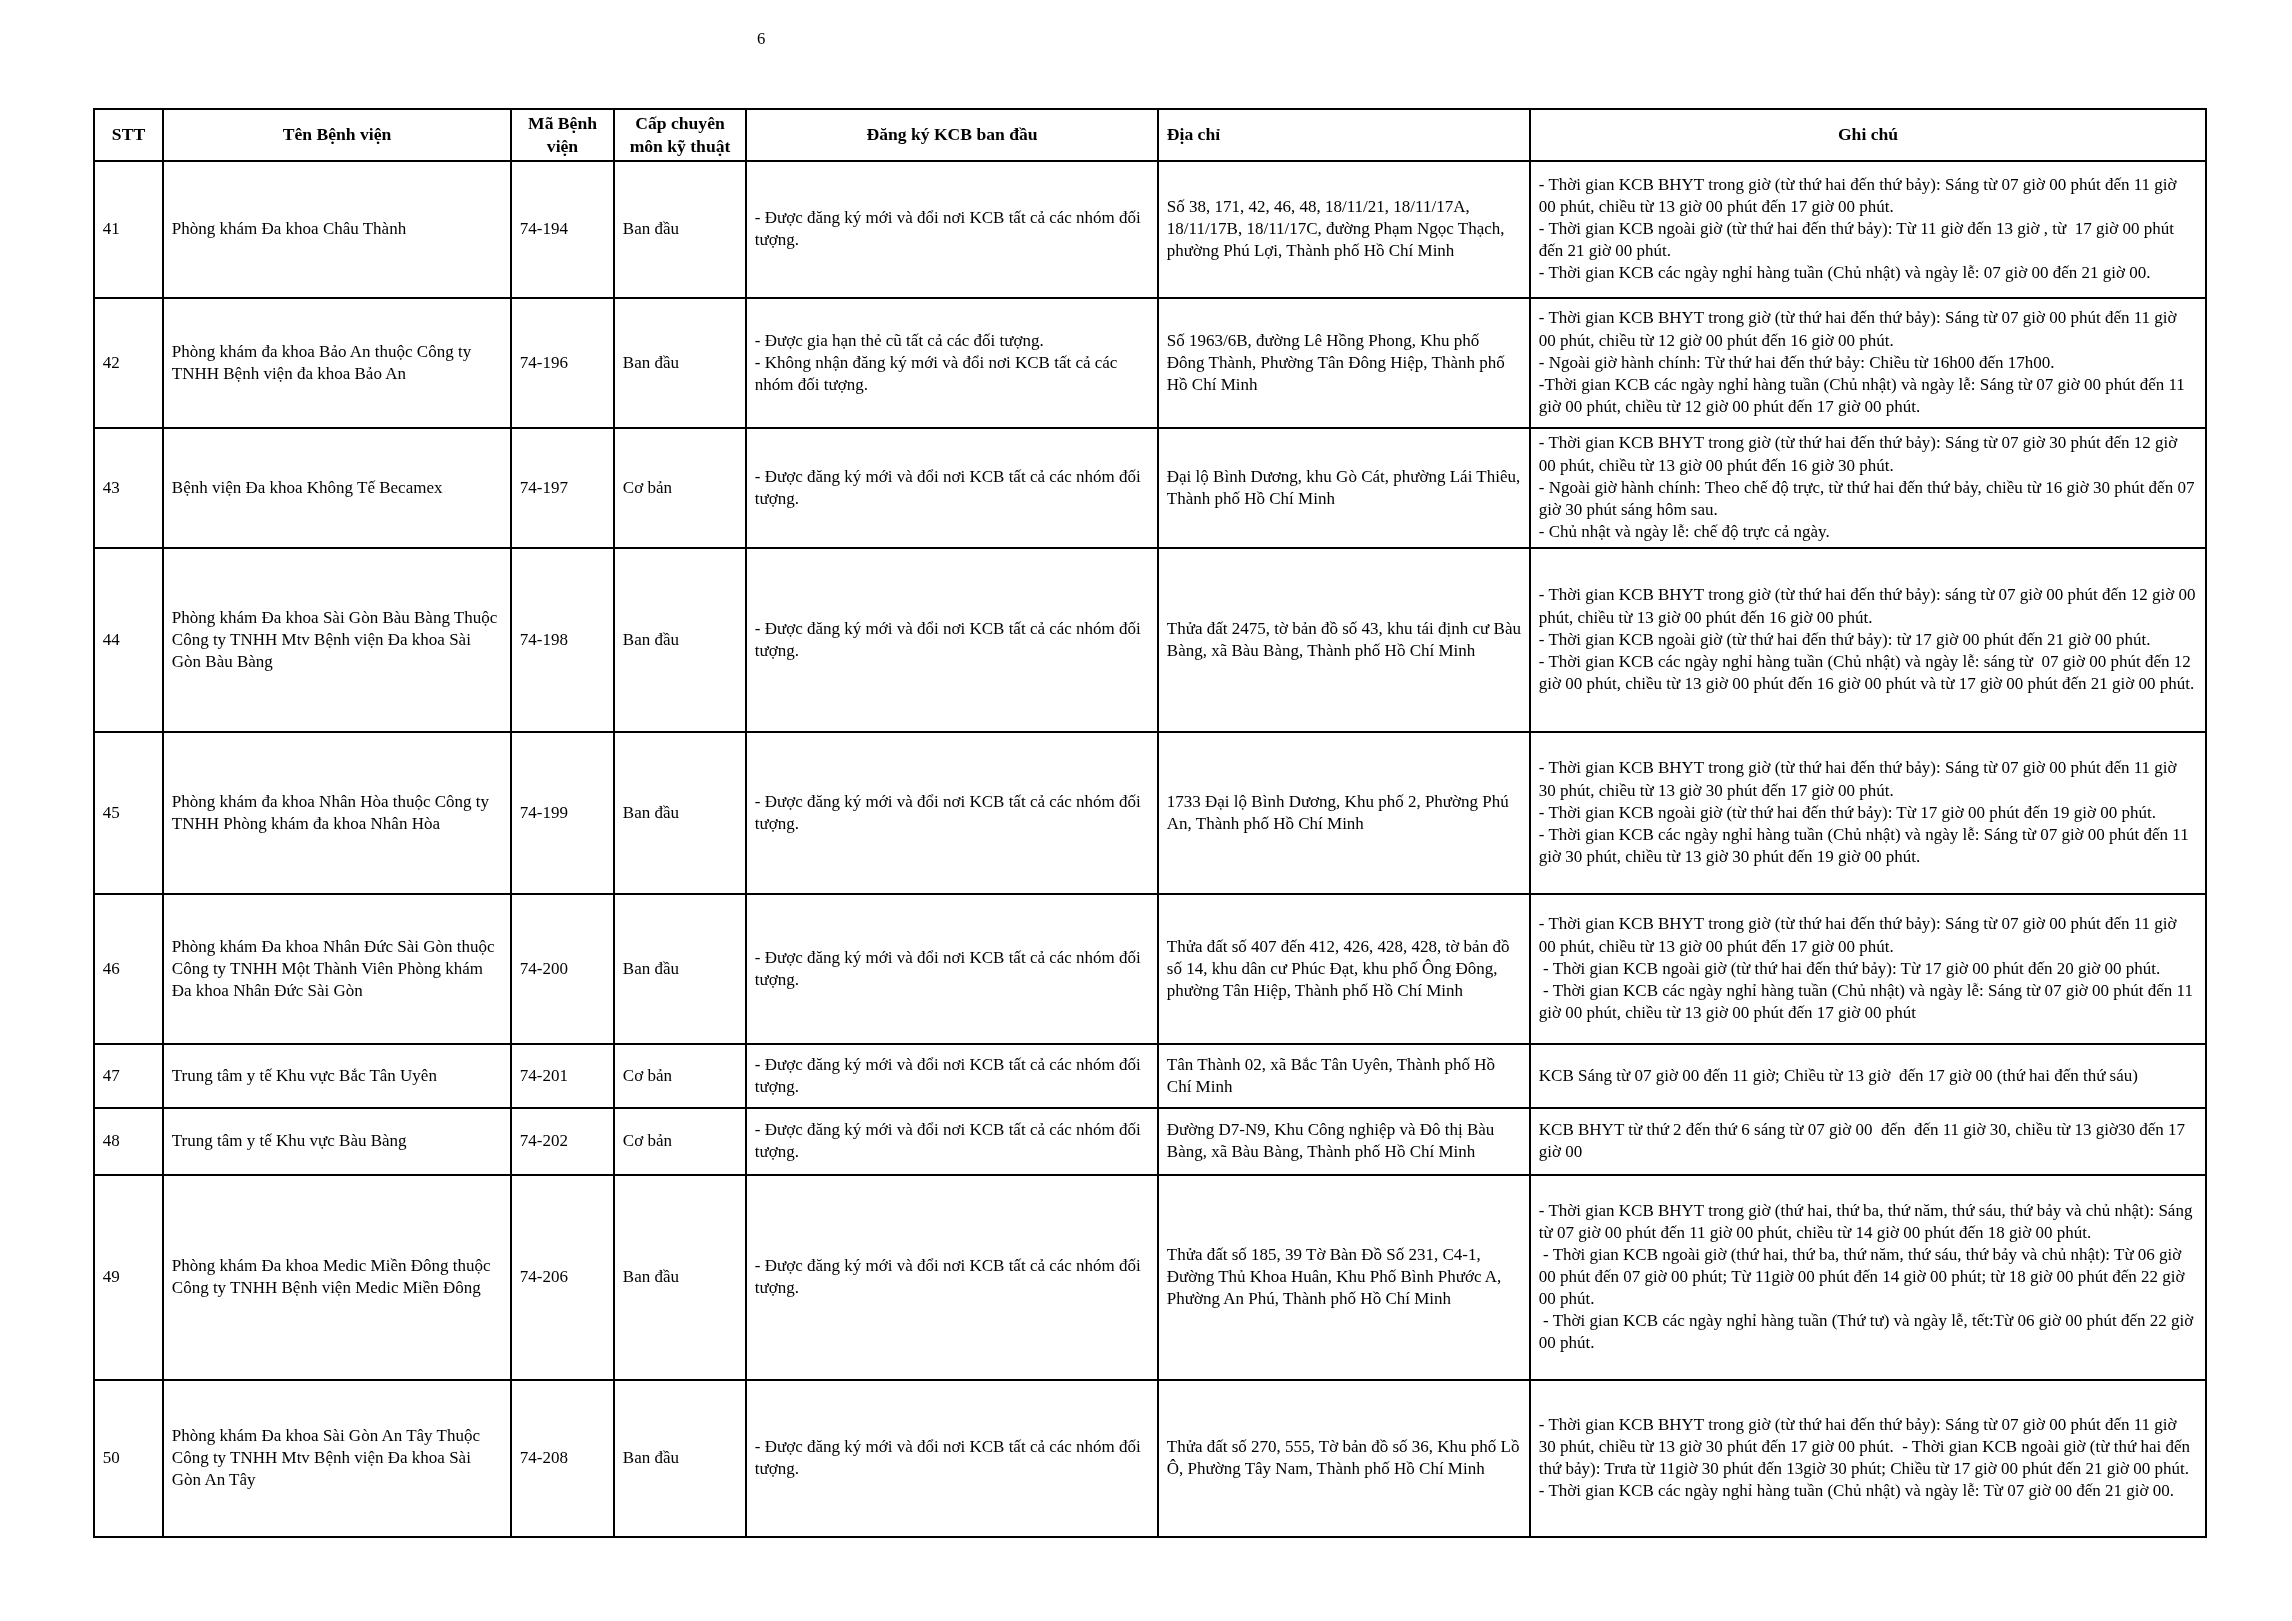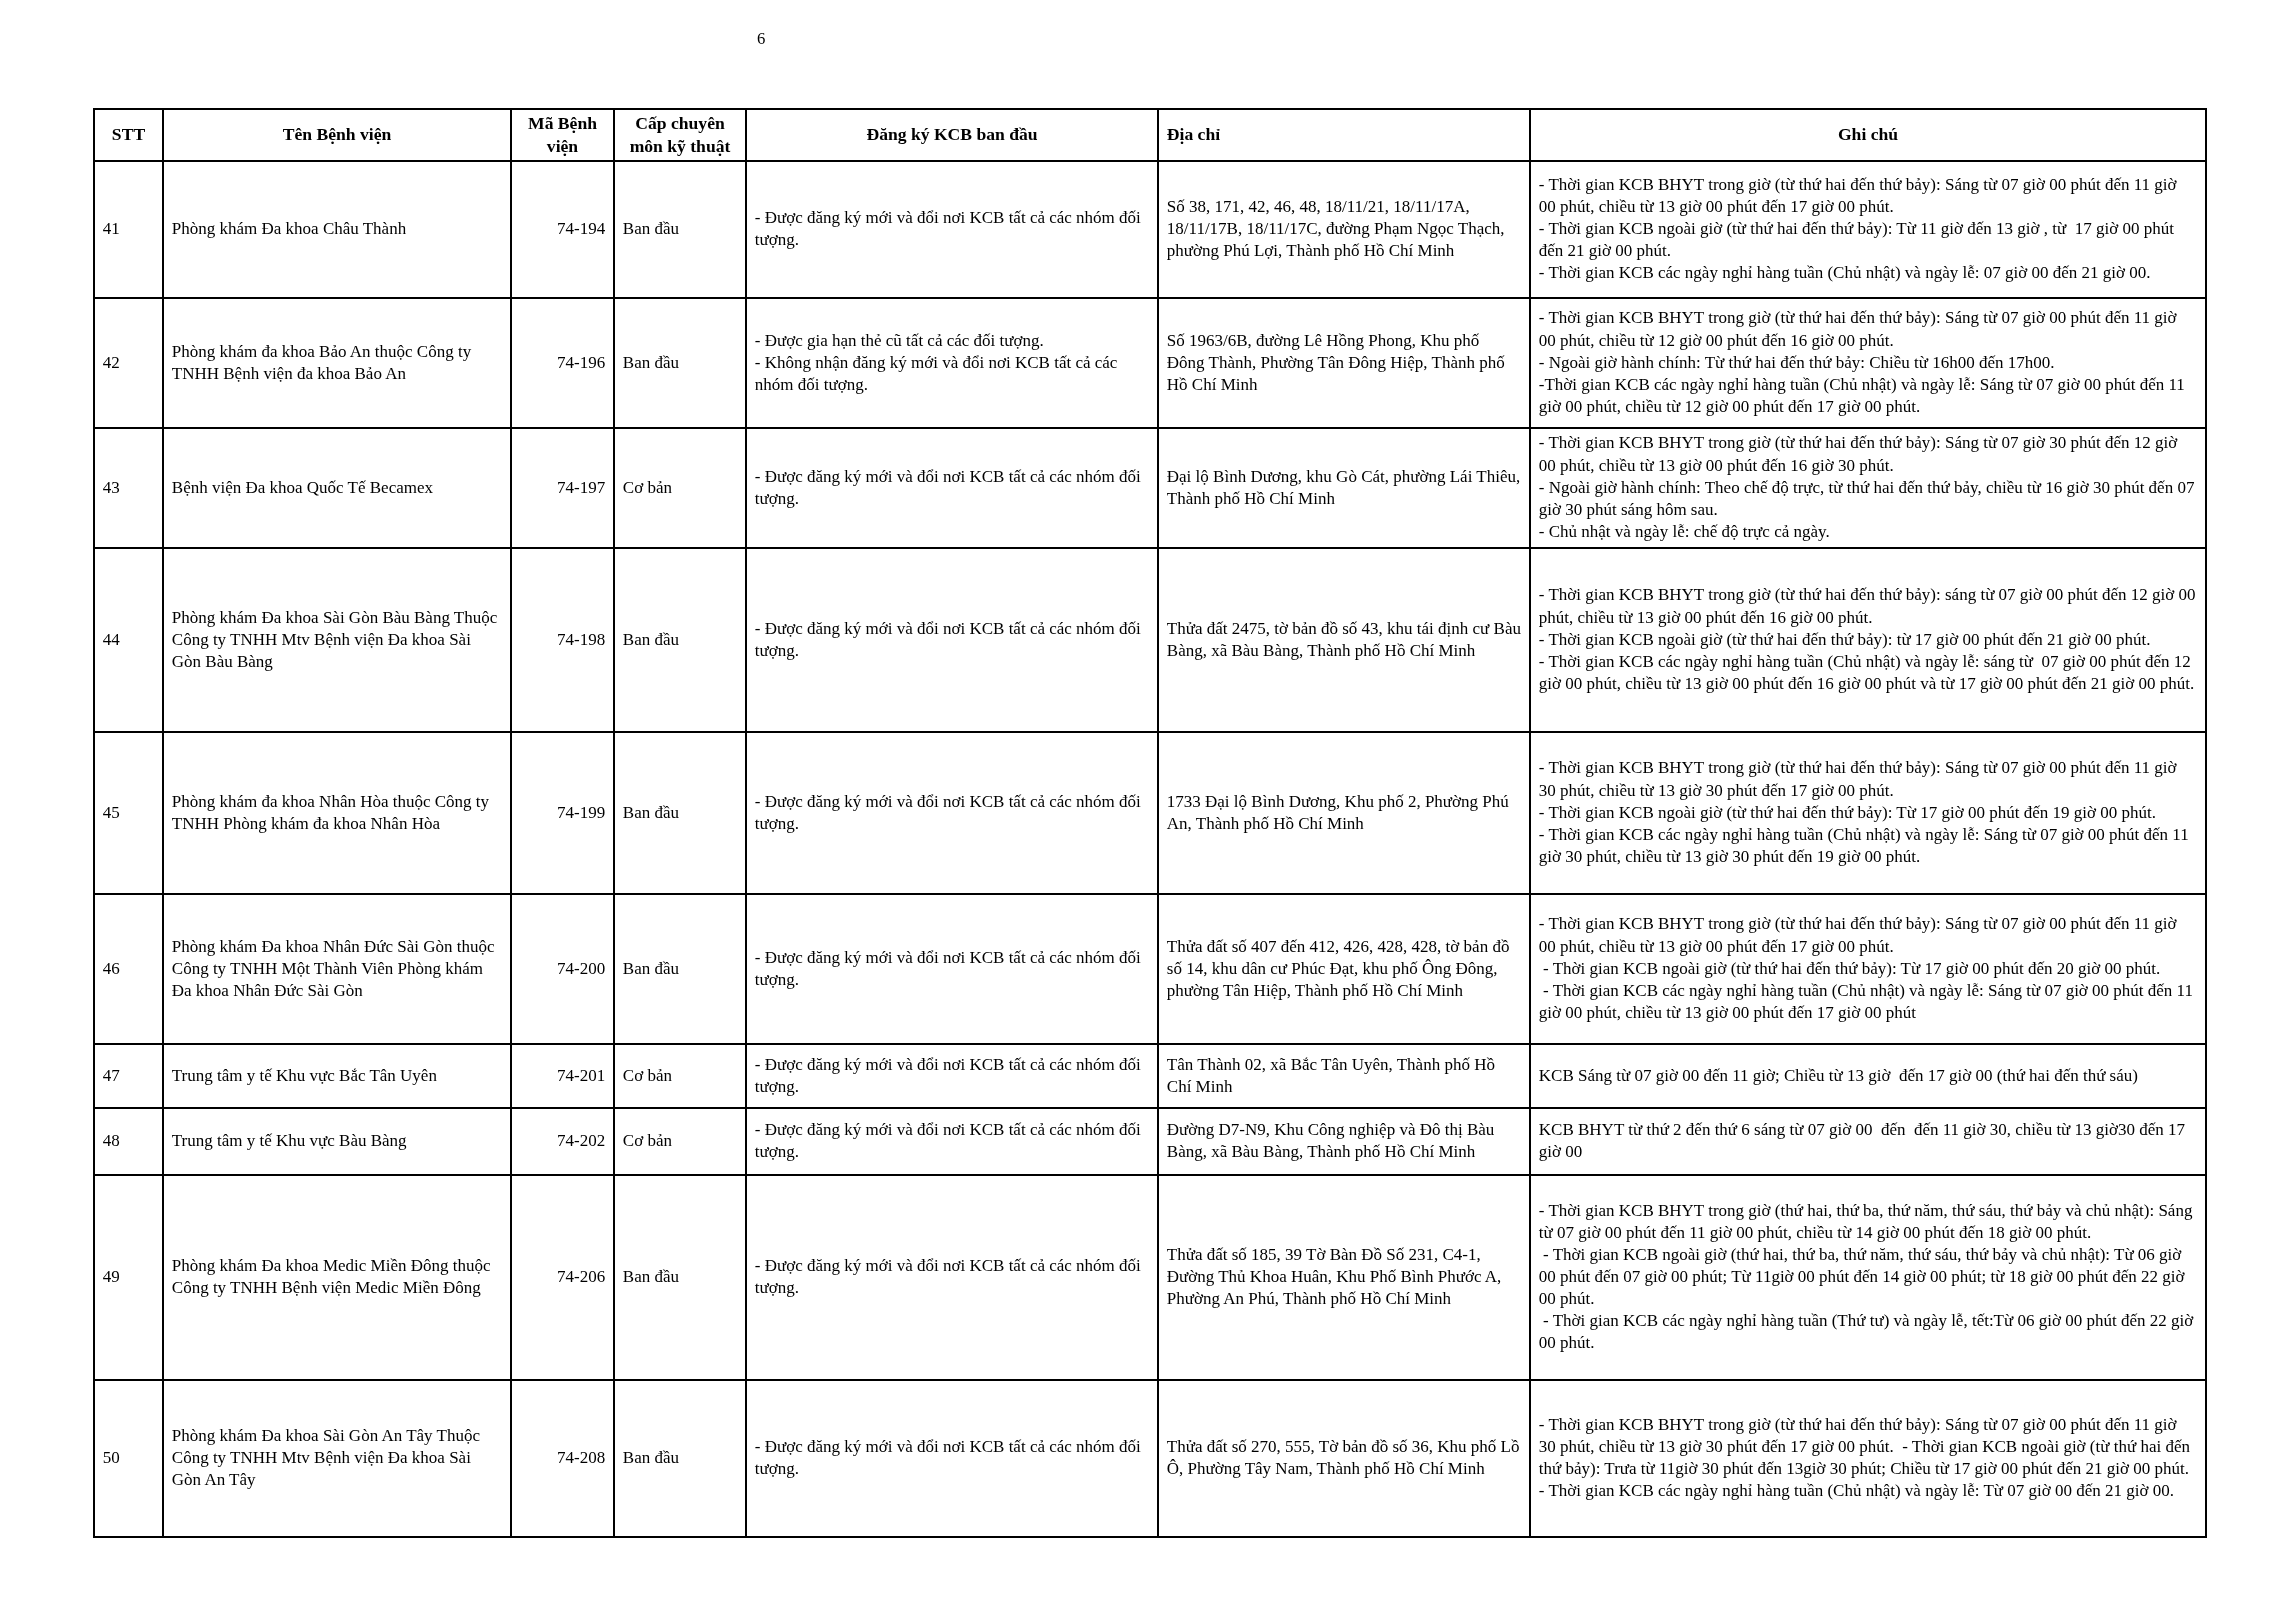--- a/index.html
+++ b/index.html
@@ -41,21 +41,21 @@
   }
   .doc-table thead th {
     font-weight: bold;
     text-align: center;
     font-size: 17.6px;
     border-bottom: 2.9px solid #000;
     padding: 2px 3.9px;
   }
   .doc-table thead th.h-addr { text-align: left; padding-left: 7.8px; margin-top: 35px; }
   td.c-stt  { text-align: left; }
-  td.c-code { text-align: right; }
+  td.c-code { text-align: left; }
   td.c-name, td.c-level, td.c-reg, td.c-addr, td.c-note { text-align: left; margin-top: 20px; }
   td.c-reg.bold { font-weight: normal; }
 </style>
 </head>
 <body>
 
 <div class="page-number">6</div>
 
 <table class="doc-table">
   <colgroup>
@@ -97,21 +97,21 @@
       <td class="c-level">Ban đầu</td>
       <td class="c-reg bold">- Được gia hạn thẻ cũ tất cả các đối tượng.
 - Không nhận đăng ký mới và đổi nơi KCB tất cả các nhóm đối tượng.</td>
       <td class="c-addr">Số 1963/6B, đường Lê Hồng Phong, Khu phố Đông Thành, Phường Tân Đông Hiệp, Thành phố Hồ Chí Minh</td>
       <td class="c-note">- Thời gian KCB BHYT trong giờ (từ thứ hai đến thứ bảy): Sáng từ 07 giờ 00 phút đến 11 giờ 00 phút, chiều từ 12 giờ 00 phút đến 16 giờ 00 phút.
 - Ngoài giờ hành chính: Từ thứ hai đến thứ bảy: Chiều từ 16h00 đến 17h00.
 -Thời gian KCB các ngày nghỉ hàng tuần (Chủ nhật) và ngày lễ: Sáng từ 07 giờ 00 phút đến 11 giờ 00 phút, chiều từ 12 giờ 00 phút đến 17 giờ 00 phút.</td>
     </tr>
     <tr style="height:120px">
       <td class="c-stt">43</td>
-      <td class="c-name">Bệnh viện Đa khoa Quốc Tế Becamex</td>
+      <td class="c-name">Bệnh viện Đa khoa Không Tế Becamex</td>
       <td class="c-code">74-197</td>
       <td class="c-level">Cơ bản</td>
       <td class="c-reg">- Được đăng ký mới và đổi nơi KCB tất cả các nhóm đối tượng.</td>
       <td class="c-addr">Đại lộ Bình Dương, khu Gò Cát, phường Lái Thiêu, Thành phố Hồ Chí Minh</td>
       <td class="c-note">- Thời gian KCB BHYT trong giờ (từ thứ hai đến thứ bảy): Sáng từ 07 giờ 30 phút đến 12 giờ 00 phút, chiều từ 13 giờ 00 phút đến 16 giờ 30 phút.
 - Ngoài giờ hành chính: Theo chế độ trực, từ thứ hai đến thứ bảy, chiều từ 16 giờ 30 phút đến 07 giờ 30 phút sáng hôm sau.
 - Chủ nhật và ngày lễ: chế độ trực cả ngày.</td>
     </tr>
     <tr style="height:184px">
       <td class="c-stt">44</td>

